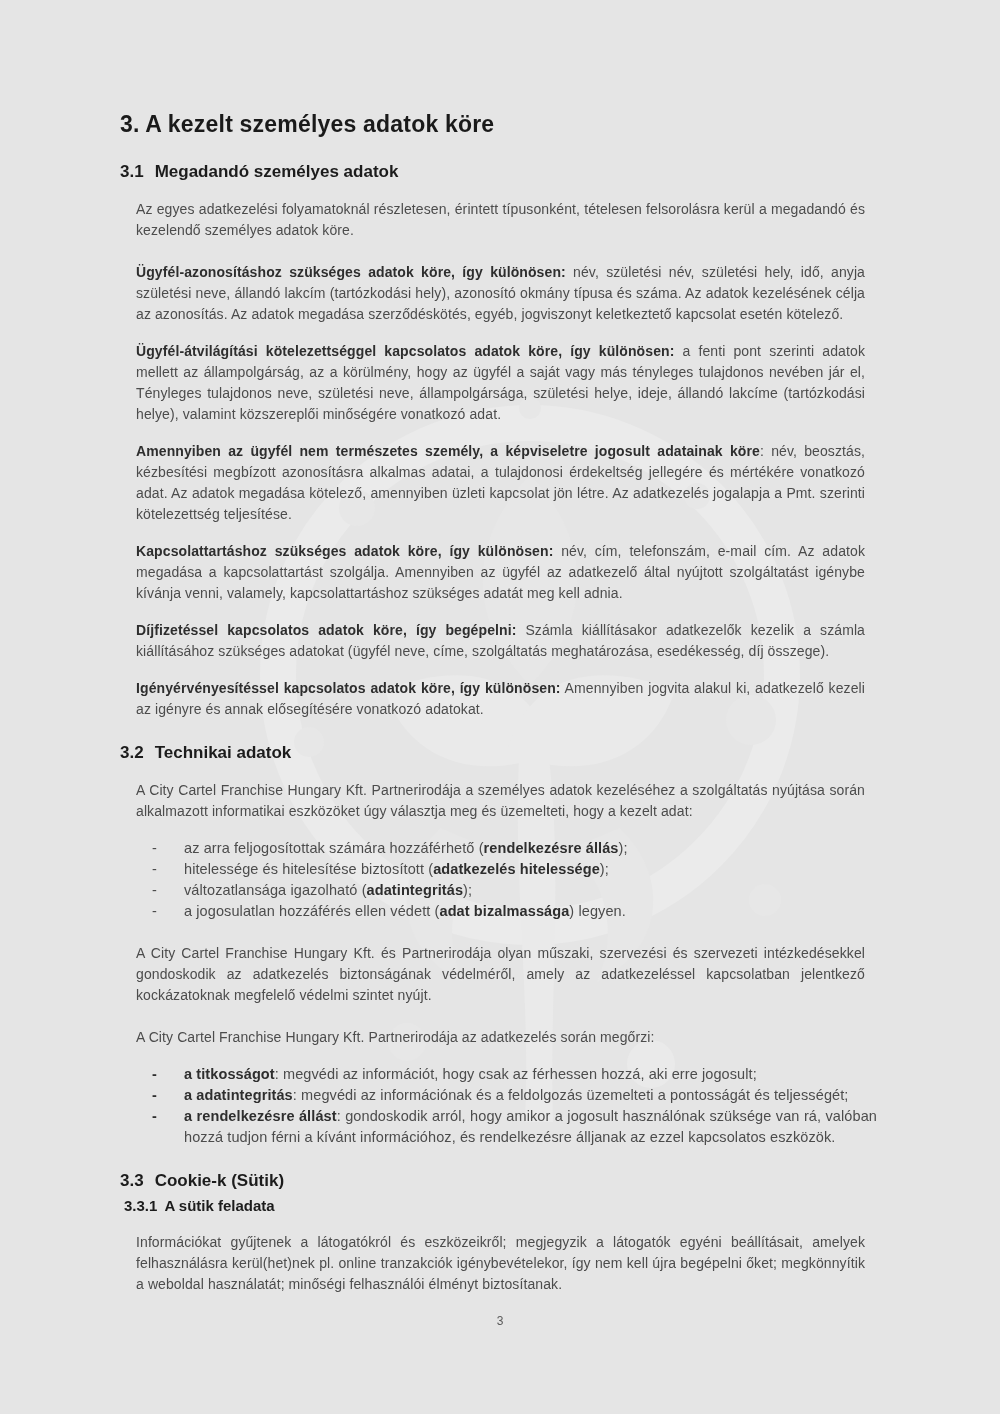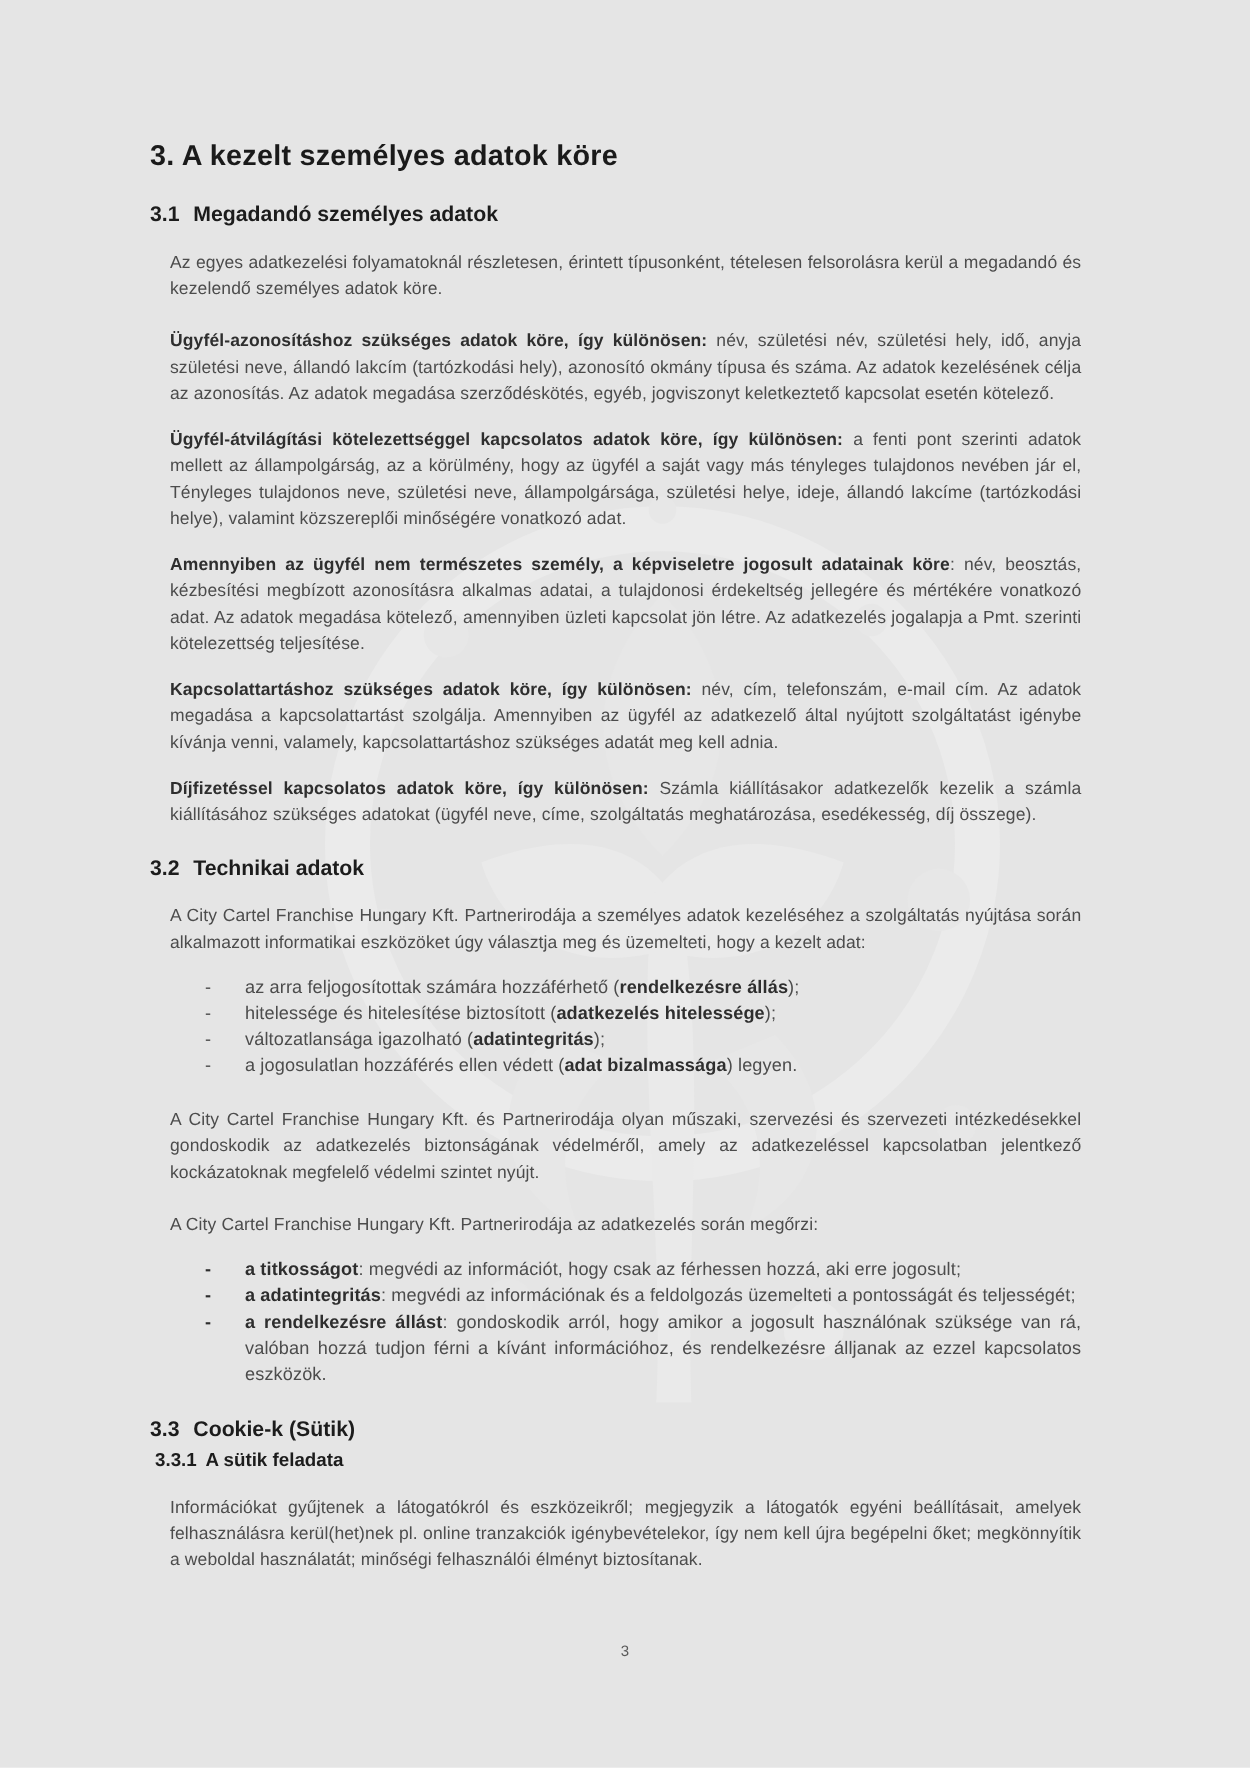--- a/index.html
+++ b/index.html
@@ -59,21 +59,21 @@
     text-align:justify;
     letter-spacing:.1px;
   }
   p.gap{margin-top:21px;}
   p strong.lead, li strong{
     color:#2e2e2e;
     font-weight:700;
   }
   ul.dash-list{
     list-style:none;
-    margin:16px;
+    margin:4px;
     padding:0;
   }
   ul.dash-list li{
     position:relative;
     padding-left:60px;
     font-size:14.5px;
     line-height:21px;
     text-align:justify;
     letter-spacing:.1px;
   }
@@ -132,22 +132,23 @@
     <p>Az egyes adatkezelési folyamatoknál részletesen, érintett típusonként, tételesen felsorolásra kerül a megadandó és kezelendő személyes adatok köre.</p>
 
     <p class="gap"><strong class="lead">Ügyfél-azonosításhoz szükséges adatok köre, így különösen:</strong><span> név, születési név, születési hely, idő, anyja születési neve, állandó lakcím (tartózkodási hely), azonosító okmány típusa és száma. Az adatok kezelésének célja az azonosítás. Az adatok megadása szerződéskötés, egyéb, jogviszonyt keletkeztető kapcsolat esetén kötelező.</span></p>
 
     <p><strong class="lead">Ügyfél-átvilágítási kötelezettséggel kapcsolatos adatok köre, így különösen:</strong><span> a fenti pont szerinti adatok mellett az állampolgárság, az a körülmény, hogy az ügyfél a saját vagy más tényleges tulajdonos nevében jár el, Tényleges tulajdonos neve, születési neve, állampolgársága, születési helye, ideje, állandó lakcíme (tartózkodási helye), valamint közszereplői minőségére vonatkozó adat.</span></p>
 
     <p><strong class="lead">Amennyiben az ügyfél nem természetes személy, a képviseletre jogosult adatainak köre</strong><span>:  név, beosztás, kézbesítési megbízott azonosításra alkalmas adatai, a tulajdonosi érdekeltség jellegére és mértékére vonatkozó adat. Az adatok megadása kötelező, amennyiben üzleti kapcsolat jön létre. Az adatkezelés jogalapja a Pmt. szerinti kötelezettség teljesítése.</span></p>
 
     <p><strong class="lead">Kapcsolattartáshoz szükséges adatok köre, így különösen:</strong><span> név, cím, telefonszám, e-mail cím. Az adatok megadása a kapcsolattartást szolgálja. Amennyiben az ügyfél az adatkezelő által nyújtott szolgáltatást igénybe kívánja venni, valamely, kapcsolattartáshoz szükséges adatát meg kell adnia.</span></p>
 
-    <p><strong class="lead">Díjfizetéssel kapcsolatos adatok köre, így különösen:</strong><span> Számla kiállításakor adatkezelők kezelik a számla kiállításához szükséges adatokat (ügyfél neve, címe, szolgáltatás meghatározása, esedékesség, díj összege).</span></p>
+    <p><strong class="lead">Díjfizetéssel kapcsolatos adatok köre, így begépelni:</strong><span> Számla kiállításakor adatkezelők kezelik a számla kiállításához szükséges adatokat (ügyfél neve, címe, szolgáltatás meghatározása, esedékesség, díj összege).</span></p>
 
+    <p><strong class="lead">Igényérvényesítéssel kapcsolatos adatok köre, így különösen:</strong><span> Amennyiben jogvita alakul ki, adatkezelő kezeli az igényre és annak elősegítésére vonatkozó adatokat.</span></p>
 
     <h2 class="sec-h"><span class="num">3.2</span><span>Technikai adatok</span></h2>
 
     <p>A City Cartel Franchise Hungary Kft. Partnerirodája a személyes adatok kezeléséhez a szolgáltatás nyújtása során alkalmazott informatikai eszközöket úgy választja meg és üzemelteti, hogy a kezelt adat:</p>
 
     <ul class="dash-list">
       <li><span>az arra feljogosítottak számára hozzáférhető (</span><strong>rendelkezésre állás</strong><span>);</span></li>
       <li><span>hitelessége és hitelesítése biztosított (</span><strong>adatkezelés hitelessége</strong><span>);</span></li>
       <li><span>változatlansága igazolható (</span><strong>adatintegritás</strong><span>);</span></li>
       <li><span>a jogosulatlan hozzáférés ellen védett (</span><strong>adat bizalmassága</strong><span>) legyen.</span></li>

